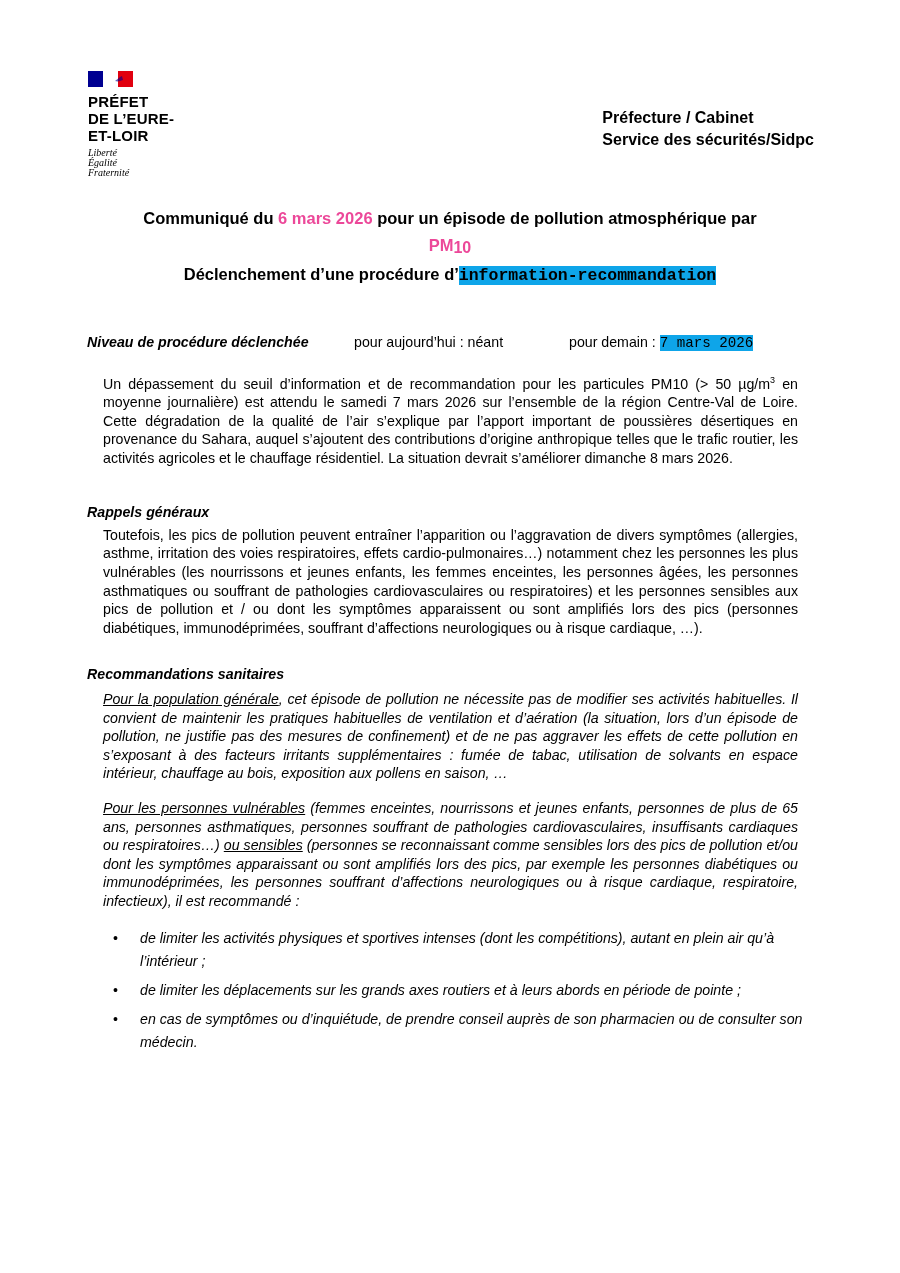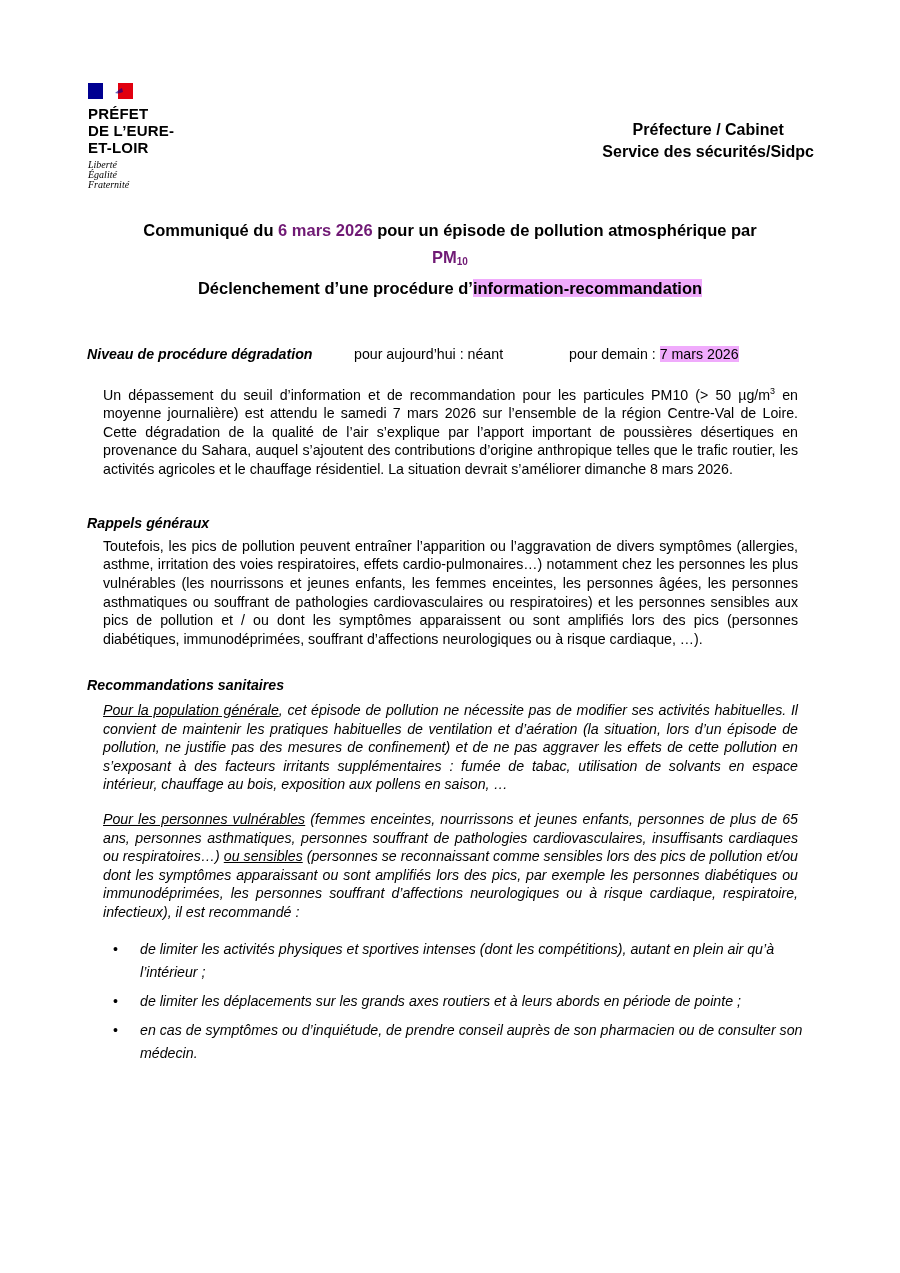--- a/index.html
+++ b/index.html
@@ -1,39 +1,39 @@
 <!DOCTYPE html>
 <html><head>
 <meta charset="utf-8">
 <style>
   html, body { margin: 0; padding: 0; background: #ffffff; }
   body { width: 900px; height: 1273px; position: relative; overflow: hidden;
          font-family: "Liberation Sans", sans-serif; color: #000; }
-  .page { position: absolute; left: 0; top: 12px; width: 900px; height: 914px; }
+  .page { position: absolute; left: 0; top: 0; width: 900px; height: 914px; }
 
   
   .logo { position: absolute; left: 88px; top: 71px; width: 140px; }
   .flag { display: flex; width: 45px; height: 16px; }
   .flag .blue { width: 15px; height: 16px; background: #000091; }
   .flag .white { width: 15px; height: 16px; background: #ffffff; position: relative; }
   .flag .red { width: 15px; height: 16px; background: #e1000f; }
   .flag-marianne { position: absolute; left: 10px; top: 0; width: 14px; height: 16px; }
   .logo-title { margin-top: 6px; font-weight: bold; font-size: 15px; line-height: 17px; letter-spacing: 0.2px; }
   .motto { margin-top: 4px; font-family: "Liberation Serif", serif; font-style: italic; font-size: 10px; line-height: 10px; }
 
   
-  .service { position: absolute; right: 86px; top: 107px; text-align: center;
+  .service { position: absolute; right: 86px; top: 107px; text-align: left;
              font-weight: bold; font-size: 16px; line-height: 22px; }
 
   
   .title { position: absolute; left: 90px; width: 720px; top: 205px; text-align: center;
            font-weight: bold; font-size: 16.5px; line-height: 27px; }
-  .blue-text { color: #701a75; }
-  .hl { background: #f0abfc; }
-  sub { font-size: 10px; vertical-align: -2px; }
+  .blue-text { color: #ec4899; }
+  .hl { background: #0ea5e9; font-family: Liberation Mono, monospace; }
+  sub { font-size: 16px; vertical-align: -2px; }
 
   
   .body { position: absolute; left: 87px; width: 727px; top: 333px; font-size: 14.2px; line-height: 18.6px; }
   .level { display: flex; align-items: baseline; }
   .level .lbl { font-weight: bold; font-style: italic; width: 267px; }
   .level .today { width: 215px; }
   .section-h { font-weight: bold; font-style: italic; }
   p { margin: 16px; text-align: justify; }
   .italic { font-style: italic; }
   u { text-decoration: underline; }
@@ -81,21 +81,21 @@
       <span>PM</span><sub>10</sub>
     </div>
     <div>
       <span>Déclenchement d’une procédure d’</span><span class="hl">information-recommandation</span>
     </div>
   </div>
 
   <div class="body">
 
     <div class="level">
-      <span class="lbl">Niveau de procédure dégradation</span>
+      <span class="lbl">Niveau de procédure déclenchée</span>
       <span class="today">pour aujourd’hui : néant</span>
       <span><span>pour demain : </span><span class="hl">7 mars 2026</span></span>
     </div>
 
 
     <p style="margin-top:18px;"><span>Un dépassement du seuil d’information et de recommandation pour les particules PM10 (&gt; 50 µg/m</span><sup style="font-size:9px;">3</sup><span> en moyenne journalière) est attendu le samedi 7 mars 2026 sur l’ensemble de la région Centre-Val de Loire. Cette dégradation de la qualité de l’air s’explique par l’apport important de poussières désertiques en provenance du Sahara, auquel s’ajoutent des contributions d’origine anthropique telles que le trafic routier, les activités agricoles et le chauffage résidentiel. La situation devrait s’améliorer dimanche 8 mars 2026.</span></p>
 
     <div class="section-h" style="margin-top:36px;">Rappels généraux</div>
 
     <p style="margin-top:4px;">Toutefois, les pics de pollution peuvent entraîner l’apparition ou l’aggravation de divers symptômes (allergies, asthme, irritation des voies respiratoires, effets cardio-pulmonaires…) notamment chez les personnes les plus vulnérables (les nourrissons et jeunes enfants, les femmes enceintes, les personnes âgées, les personnes asthmatiques ou souffrant de pathologies cardiovasculaires ou respiratoires) et les personnes sensibles aux pics de pollution et / ou dont les symptômes apparaissent ou sont amplifiés lors des pics (personnes diabétiques, immunodéprimées, souffrant d’affections neurologiques ou à risque cardiaque, …).</p>

